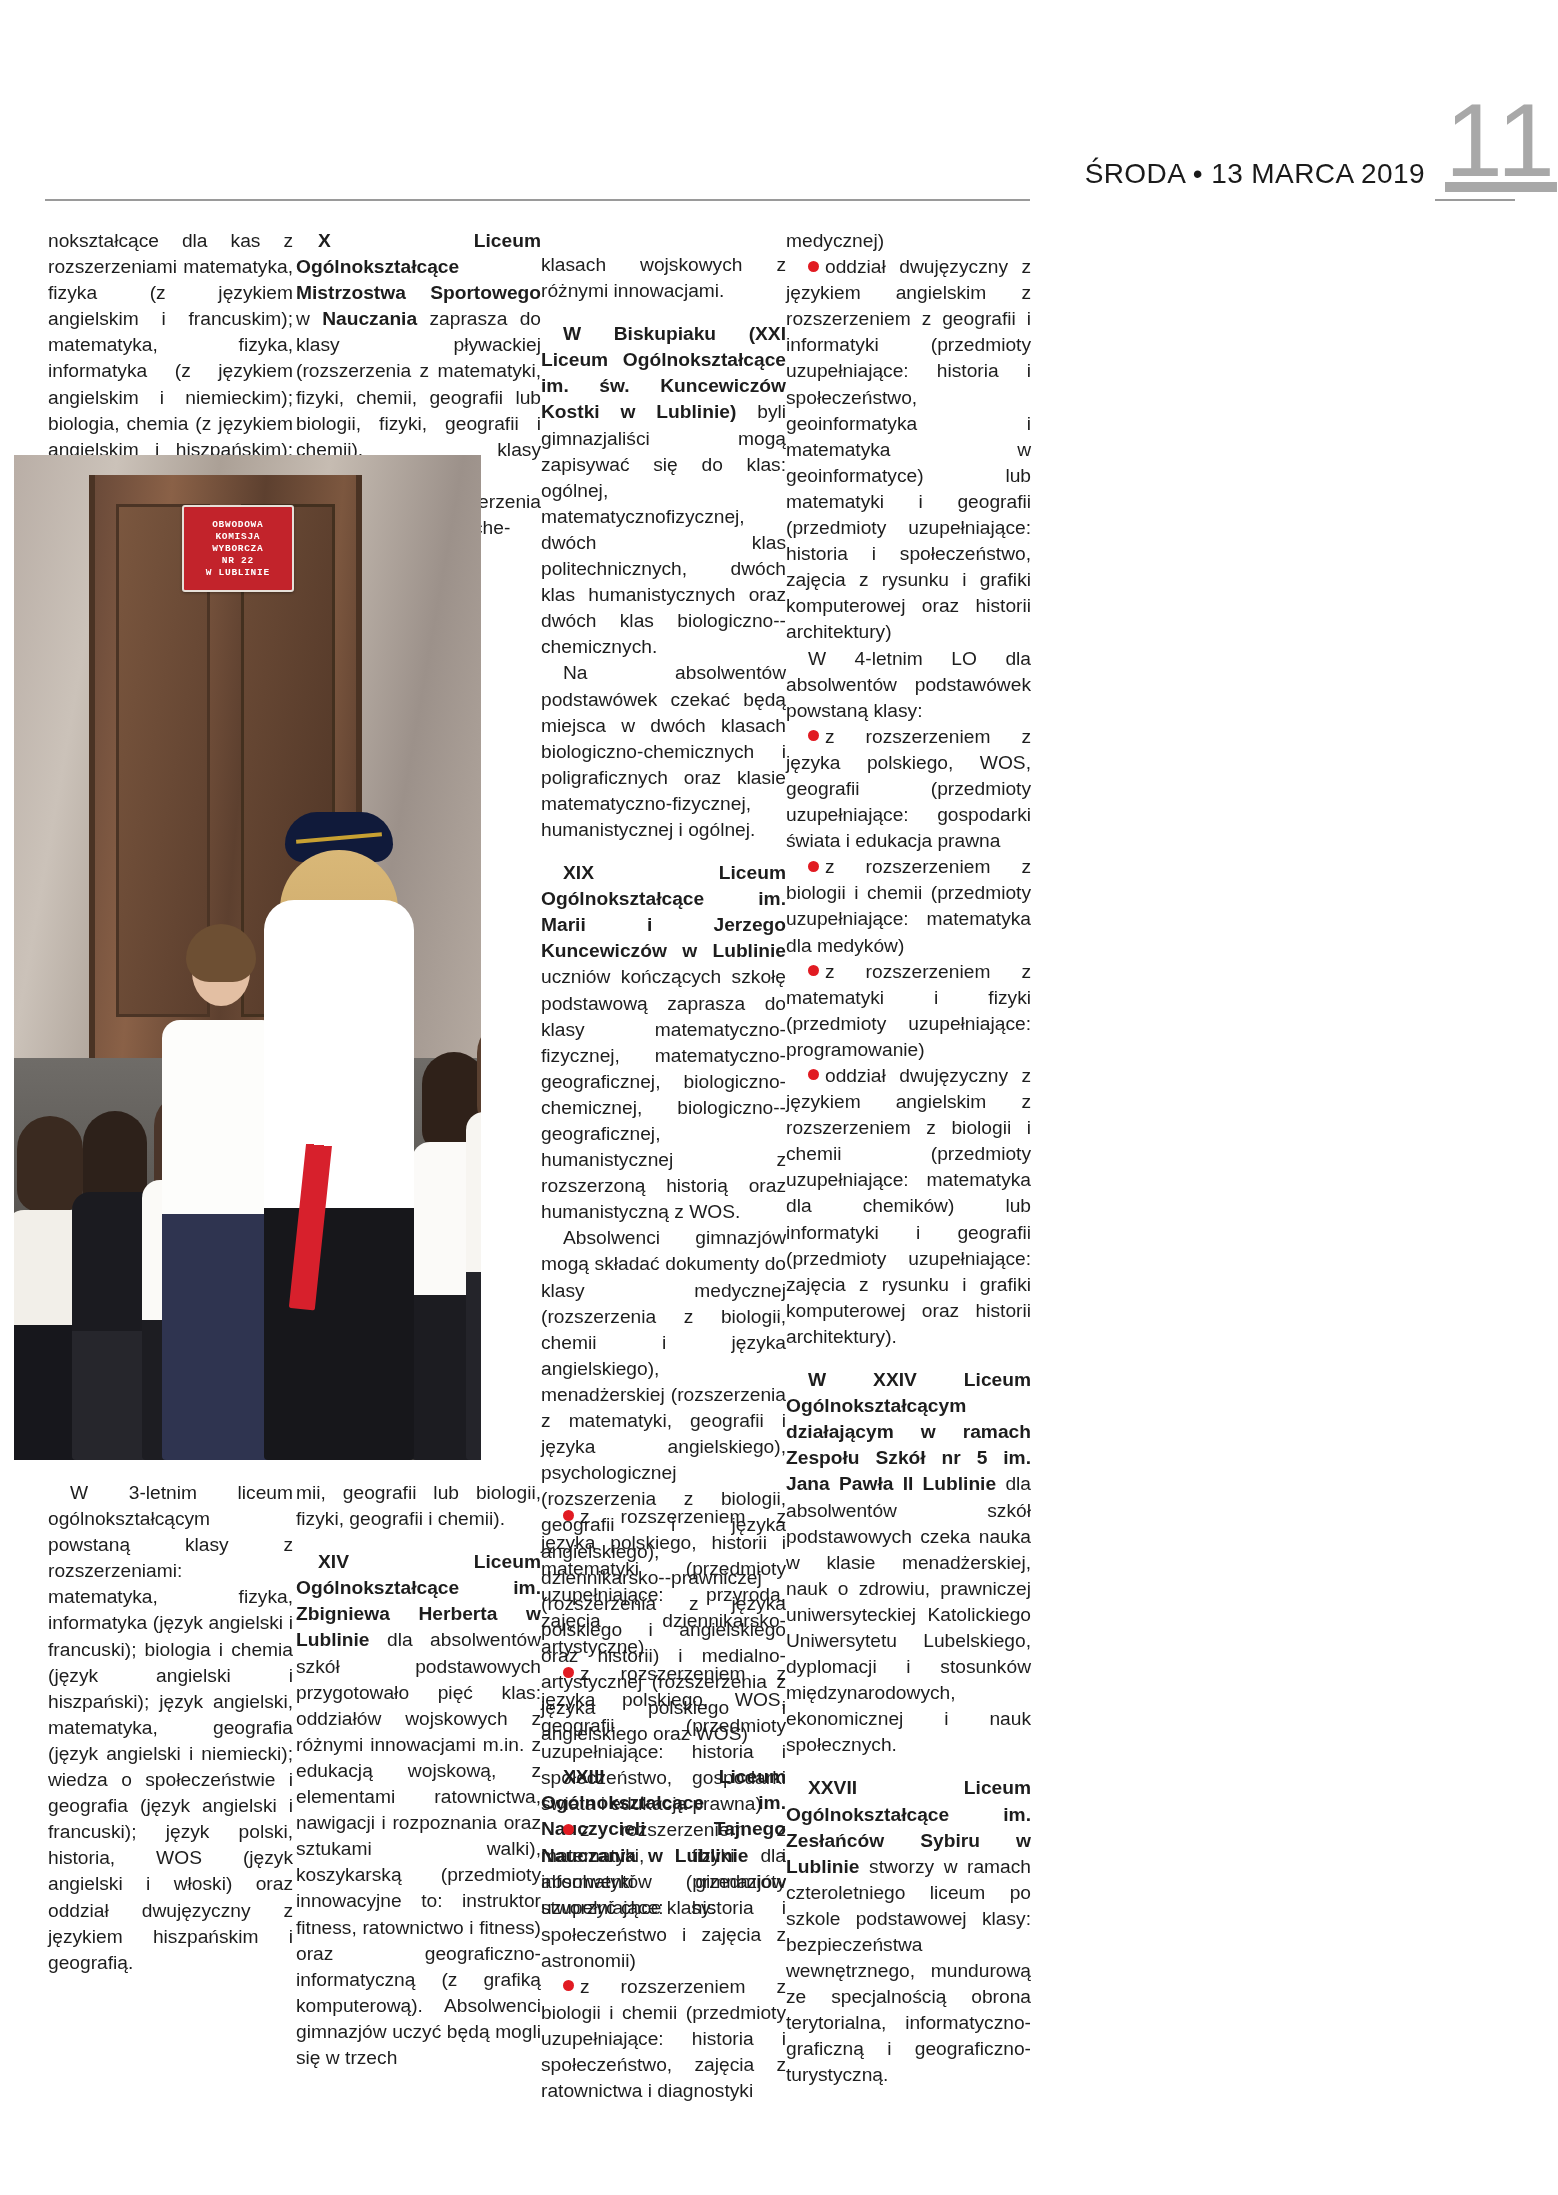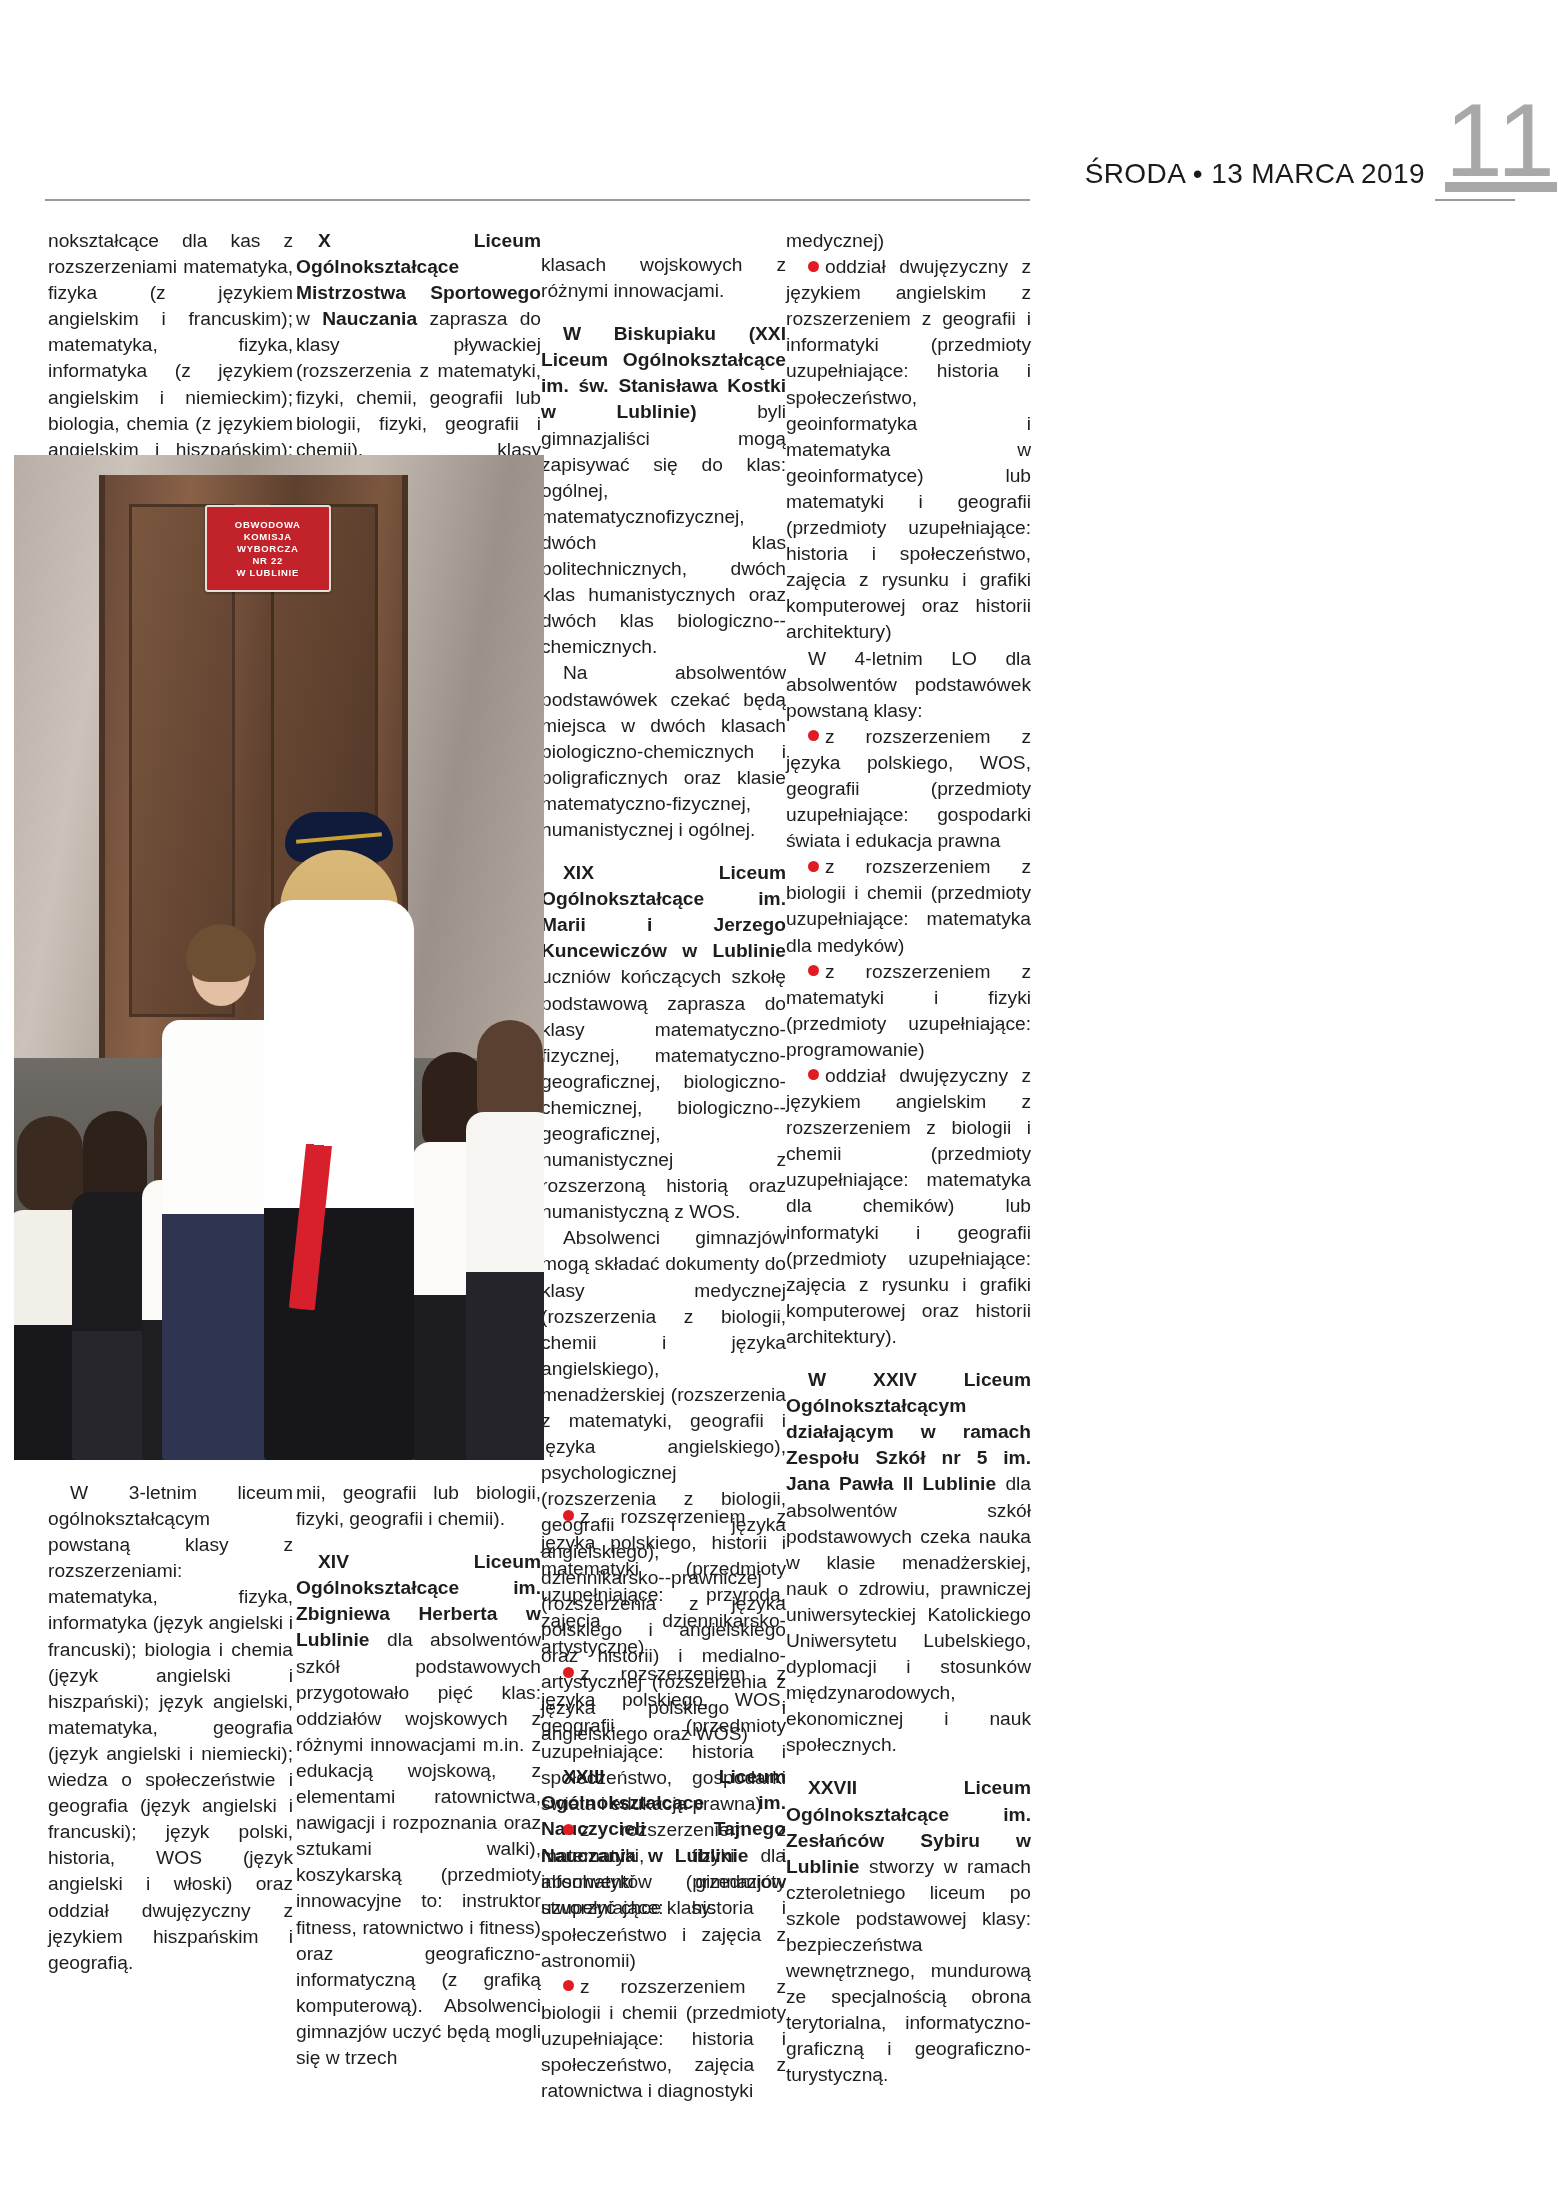--- a/index.html
+++ b/index.html
@@ -109,22 +109,23 @@
     background: #e11b22;
     vertical-align: 0.08em;
     margin-right: 6px;
   }
 
   
   .photo-wrap {
     position: absolute;
     left: 14px;
     top: 455px;
-    width: 530px;
+    width: 467px;
     height: 1005px;
+    font-family: Liberation Mono, monospace;
   }
   .photo {
     position: absolute;
     inset: 0;
     overflow: hidden;
     background: #6d6a67;
   }
   .credit {
     position: absolute;
     right: -1px;
@@ -262,21 +263,21 @@
   <div class="col c1 top">
     <p>nokształcące dla kas z rozszerzeniami matematyka, fizyka (z językiem angielskim i francuskim); matematyka, fizyka, informatyka (z językiem angielskim i niemieckim); biologia, chemia (z językiem angielskim i hiszpańskim); język angielski, matematyka, geografia</p>
   </div>
 
   <div class="col c2 top">
     <p class="ind"><b>X Liceum Ogólnokształcące Mistrzostwa Sportowego</b><span> w </span><b>Nauczania</b><span> zaprasza do klasy pływackiej (rozszerzenia z matematyki, fizyki, chemii, geografii lub biologii, fizyki, geografii i chemii), klasy lekkoatletyczno-szybowcowej (rozszerzenia z matematyki, fizyki, che-</span></p>
   </div>
 
   <div class="col c3 top">
     <p>klasach wojskowych z różnymi innowacjami.</p>
-    <p class="ind gap"><b>W Biskupiaku (XXI Liceum Ogólnokształcące im. św. Stanisława Kostki w Lublinie)</b><span> byli gimnazjaliści mogą zapisywać się do klas: ogólnej, matematycznofizycznej, dwóch klas politechnicznych, dwóch klas humanistycznych oraz dwóch klas biologiczno--chemicznych.</span></p>
+    <p class="ind gap"><b>W Biskupiaku (XXI Liceum Ogólnokształcące im. św. Kuncewiczów Kostki w Lublinie)</b><span> byli gimnazjaliści mogą zapisywać się do klas: ogólnej, matematycznofizycznej, dwóch klas politechnicznych, dwóch klas humanistycznych oraz dwóch klas biologiczno--chemicznych.</span></p>
     <p class="ind">Na absolwentów podstawówek czekać będą miejsca w dwóch klasach biologiczno-chemicznych i poligraficznych oraz klasie matematyczno-fizycznej, humanistycznej i ogólnej.</p>
     <p class="ind gap"><b>XIX Liceum Ogólnokształcące im. Marii i Jerzego Kuncewiczów w Lublinie</b><span> uczniów kończących szkołę podstawową zaprasza do klasy matematyczno-fizycznej, matematyczno-geograficznej, biologiczno-chemicznej, biologiczno--geograficznej, humanistycznej z rozszerzoną historią oraz humanistyczną z WOS.</span></p>
     <p class="ind">Absolwenci gimnazjów mogą składać dokumenty do klasy medycznej (rozszerzenia z biologii, chemii i języka angielskiego), menadżerskiej (rozszerzenia z matematyki, geografii i języka angielskiego), psychologicznej (rozszerzenia z biologii, geografii i języka angielskiego), dziennikarsko--prawniczej (rozszerzenia z języka polskiego i angielskiego oraz historii) i medialno-artystycznej (rozszerzenia z języka polskiego i angielskiego oraz WOS)</p>
     <p class="ind gap"><b>XXIII Liceum Ogólnokształcące im. Nauczycieli Tajnego Nauczania w Lublinie</b><span> dla absolwentów gimnazjów stworzyć chce klasy:</span></p>
   </div>
 
   <div class="col c4 top">
     <p>medycznej)</p>
     <p class="bullet"><span class="dot"></span><span>oddział dwujęzyczny z językiem angielskim z rozszerzeniem z geografii i informatyki (przedmioty uzupełniające: historia i społeczeństwo, geoinformatyka i matematyka w geoinformatyce) lub matematyki i geografii (przedmioty uzupełniające: historia i społeczeństwo, zajęcia z rysunku i grafiki komputerowej oraz historii architektury)</span></p>
     <p class="ind">W 4-letnim LO dla absolwentów podstawówek powstaną klasy:</p>

